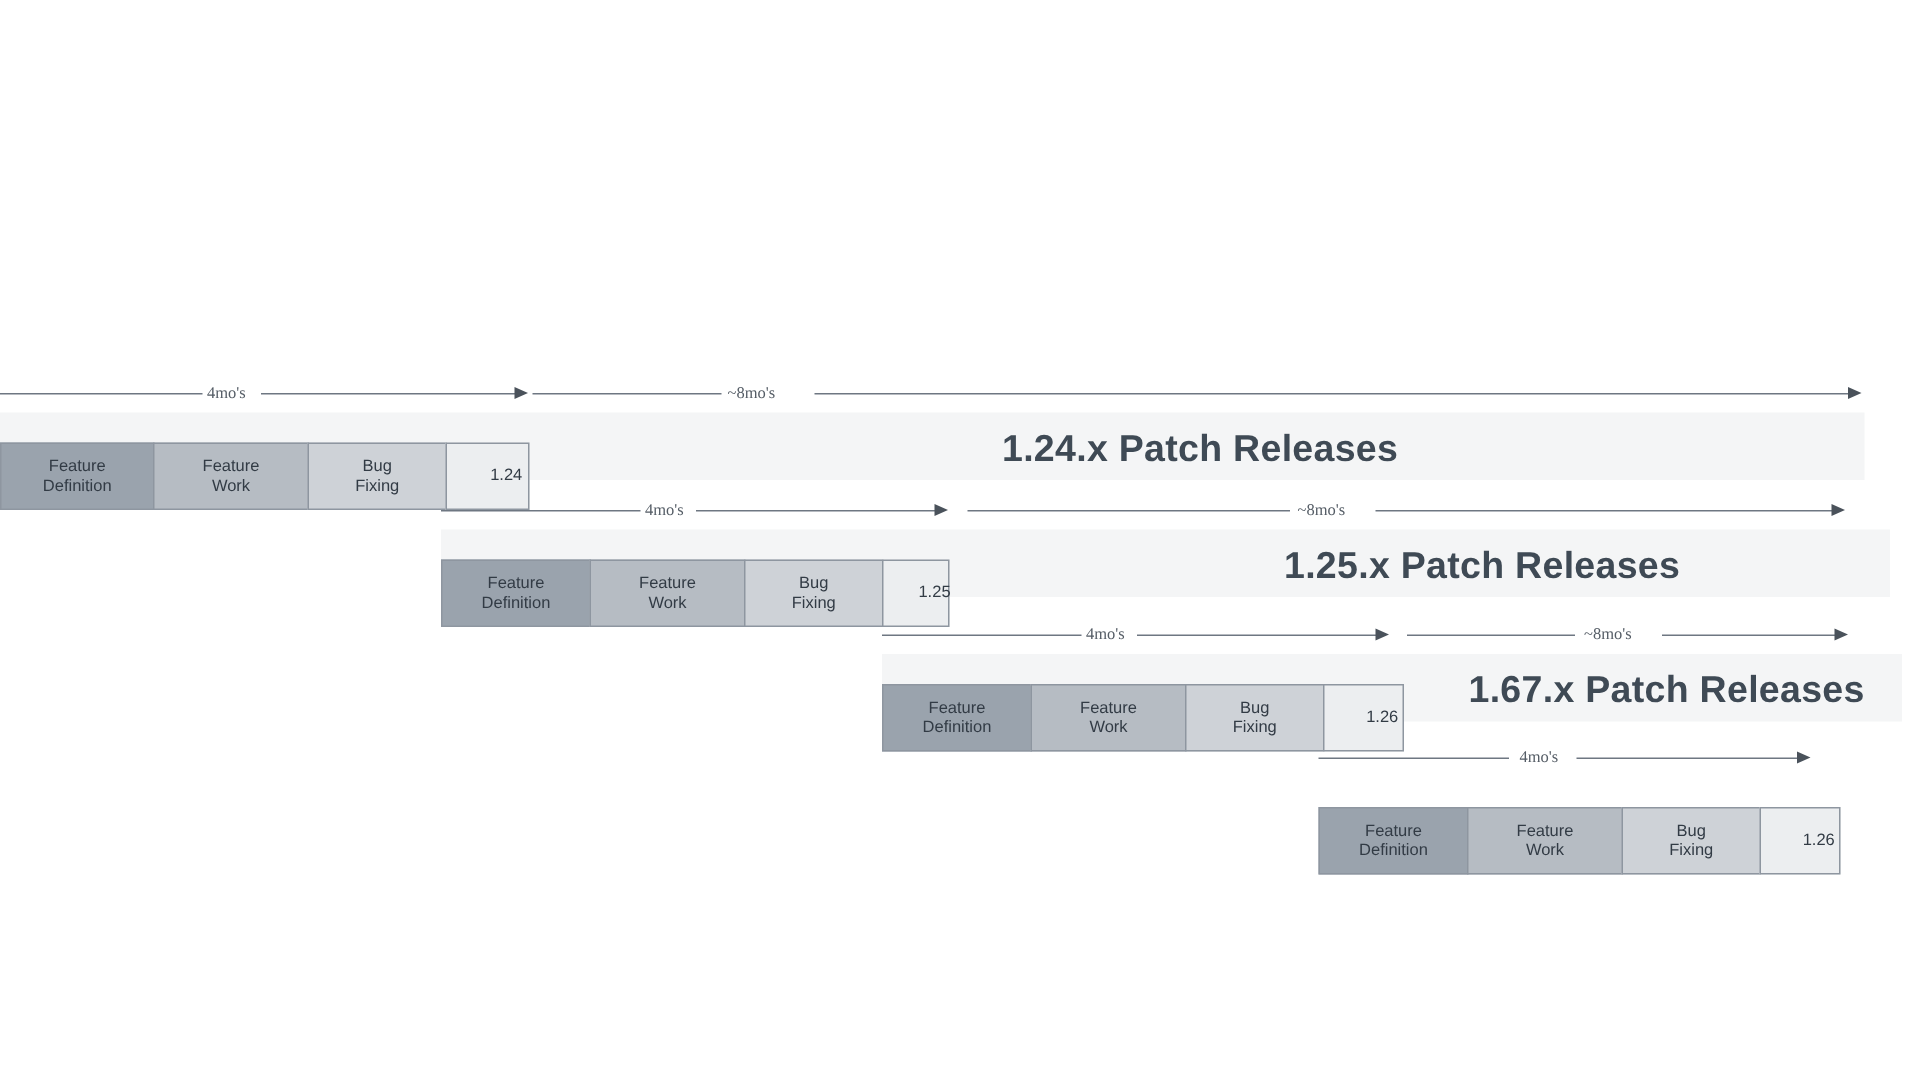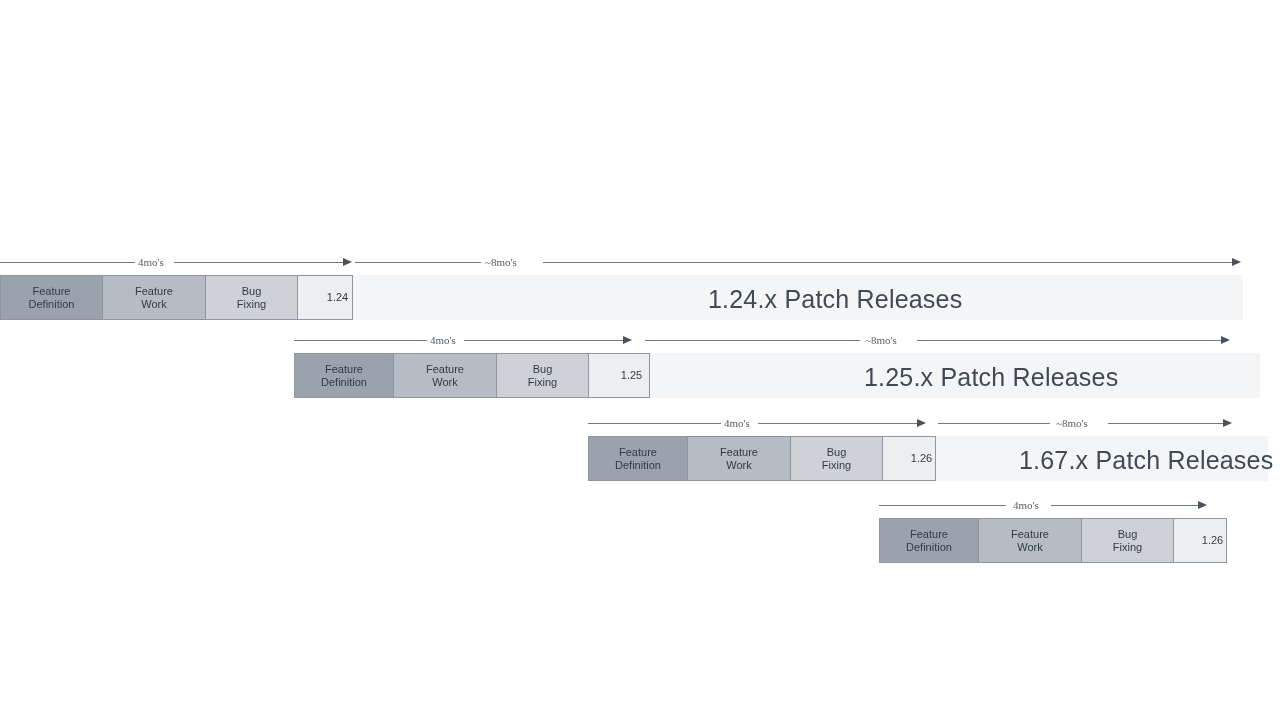--- a/index.html
+++ b/index.html
@@ -35,30 +35,30 @@
   .patch-band {
     position: absolute;
     background: #f4f5f6;
     display: flex;
     align-items: center;
   }
   .patch-label {
     position: absolute;
     white-space: nowrap;
     color: #3f4a55;
-    font-weight: 400;
+    font-weight: 700;
     letter-spacing: 0.2px;
-    margin-left: 40px;
   }
 
   
   .bar {
     position: absolute;
     display: flex;
     box-sizing: border-box;
+    margin-top: 20px;
   }
   .seg {
     box-sizing: border-box;
     border: 1px solid #8e96a0;
     display: flex;
     flex-direction: column;
     align-items: center;
     justify-content: center;
     text-align: center;
     font-size: 11px;
@@ -143,21 +143,21 @@
       </div>
       <div class="seg seg-ver" style="width:56px;">
         <span>1.24</span>
       </div>
     </div>
   </div>
 
   <div class="row">
 
     <div class="patch-band" style="left:294px; top:353px; width:966px; height:45px;"></div>
-    <div class="patch-label" style="left:824px; top:363px; font-size:25px;">1.25.x Patch Releases</div>
+    <div class="patch-label" style="left:856px; top:363px; font-size:25px;">1.25.x Patch Releases</div>
 
     <div class="arrow-row" style="left:294px; top:331px; width:340px;">
       <div class="arrow-line" style="left:0px; width:133px;"></div>
       <div class="arrow-label" style="left:136px;">4mo's</div>
       <div class="arrow-line" style="left:170px; width:160px;"></div>
       <div class="arrow-head" style="left:329px;"></div>
     </div>
 
     <div class="arrow-row" style="left:645px; top:331px; width:585px;">
       <div class="arrow-line" style="left:0px; width:215px;"></div>
@@ -172,21 +172,21 @@
         <span class="seg-line2">Definition</span>
       </div>
       <div class="seg seg-work" style="width:104px;">
         <span class="seg-line2">Feature</span>
         <span class="seg-line2">Work</span>
       </div>
       <div class="seg seg-bug" style="width:93px;">
         <span class="seg-line2">Bug</span>
         <span class="seg-line2">Fixing</span>
       </div>
-      <div class="seg seg-ver" style="width:62px;">
+      <div class="seg seg-ver" style="width:45px;">
         <span>1.25</span>
       </div>
     </div>
   </div>
 
   <div class="row">
 
     <div class="patch-band" style="left:588px; top:436px; width:680px; height:45px;"></div>
     <div class="patch-label" style="left:979px; top:446px; font-size:25px;">1.67.x Patch Releases</div>
 

